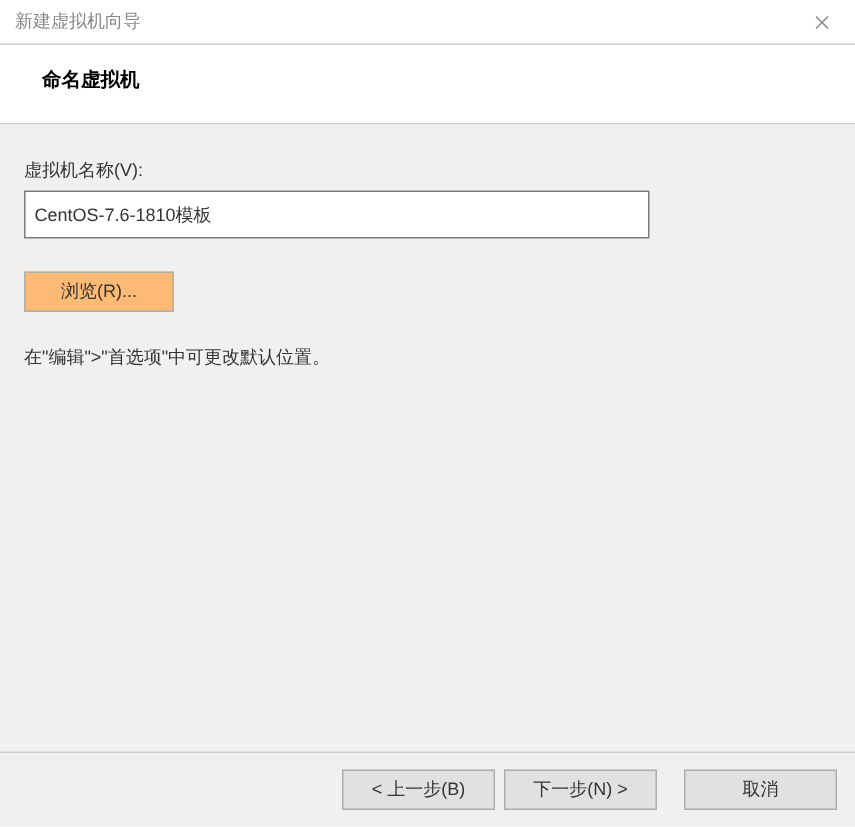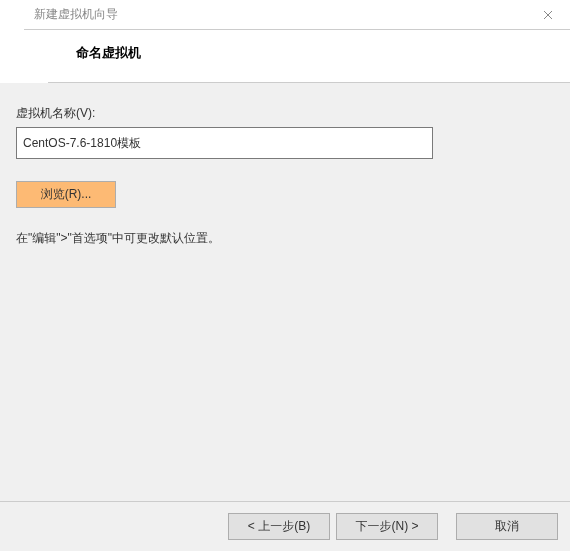--- a/index.html
+++ b/index.html
@@ -13,42 +13,40 @@
       color: #333;
     }
     .titlebar {
       height: 30px;
       display: flex;
       align-items: center;
       justify-content: space-between;
       padding: 0 8px 0 10px;
       border-bottom: 1px solid #ccc;
       background: #fff;
-      margin-left: 24px;
     }
     .titlebar-title {
       font-size: 12px;
       color: #888;
     }
     .close-icon {
       width: 28px;
       height: 22px;
       display: flex;
       align-items: center;
       justify-content: center;
       color: #888;
       font-size: 14px;
       cursor: pointer;
     }
     .close-icon svg { width: 10px; height: 10px; }
     .header {
       padding: 14px 20px 14px 28px;
       border-bottom: 1px solid #ccc;
       background: #fff;
-      margin-left: 48px;
     }
     .header-title {
       font-weight: bold;
       font-size: 13px;
       color: #000;
       margin-bottom: 6px;
     }
     .header-sub {
       font-size: 12px;
       color: #333;

